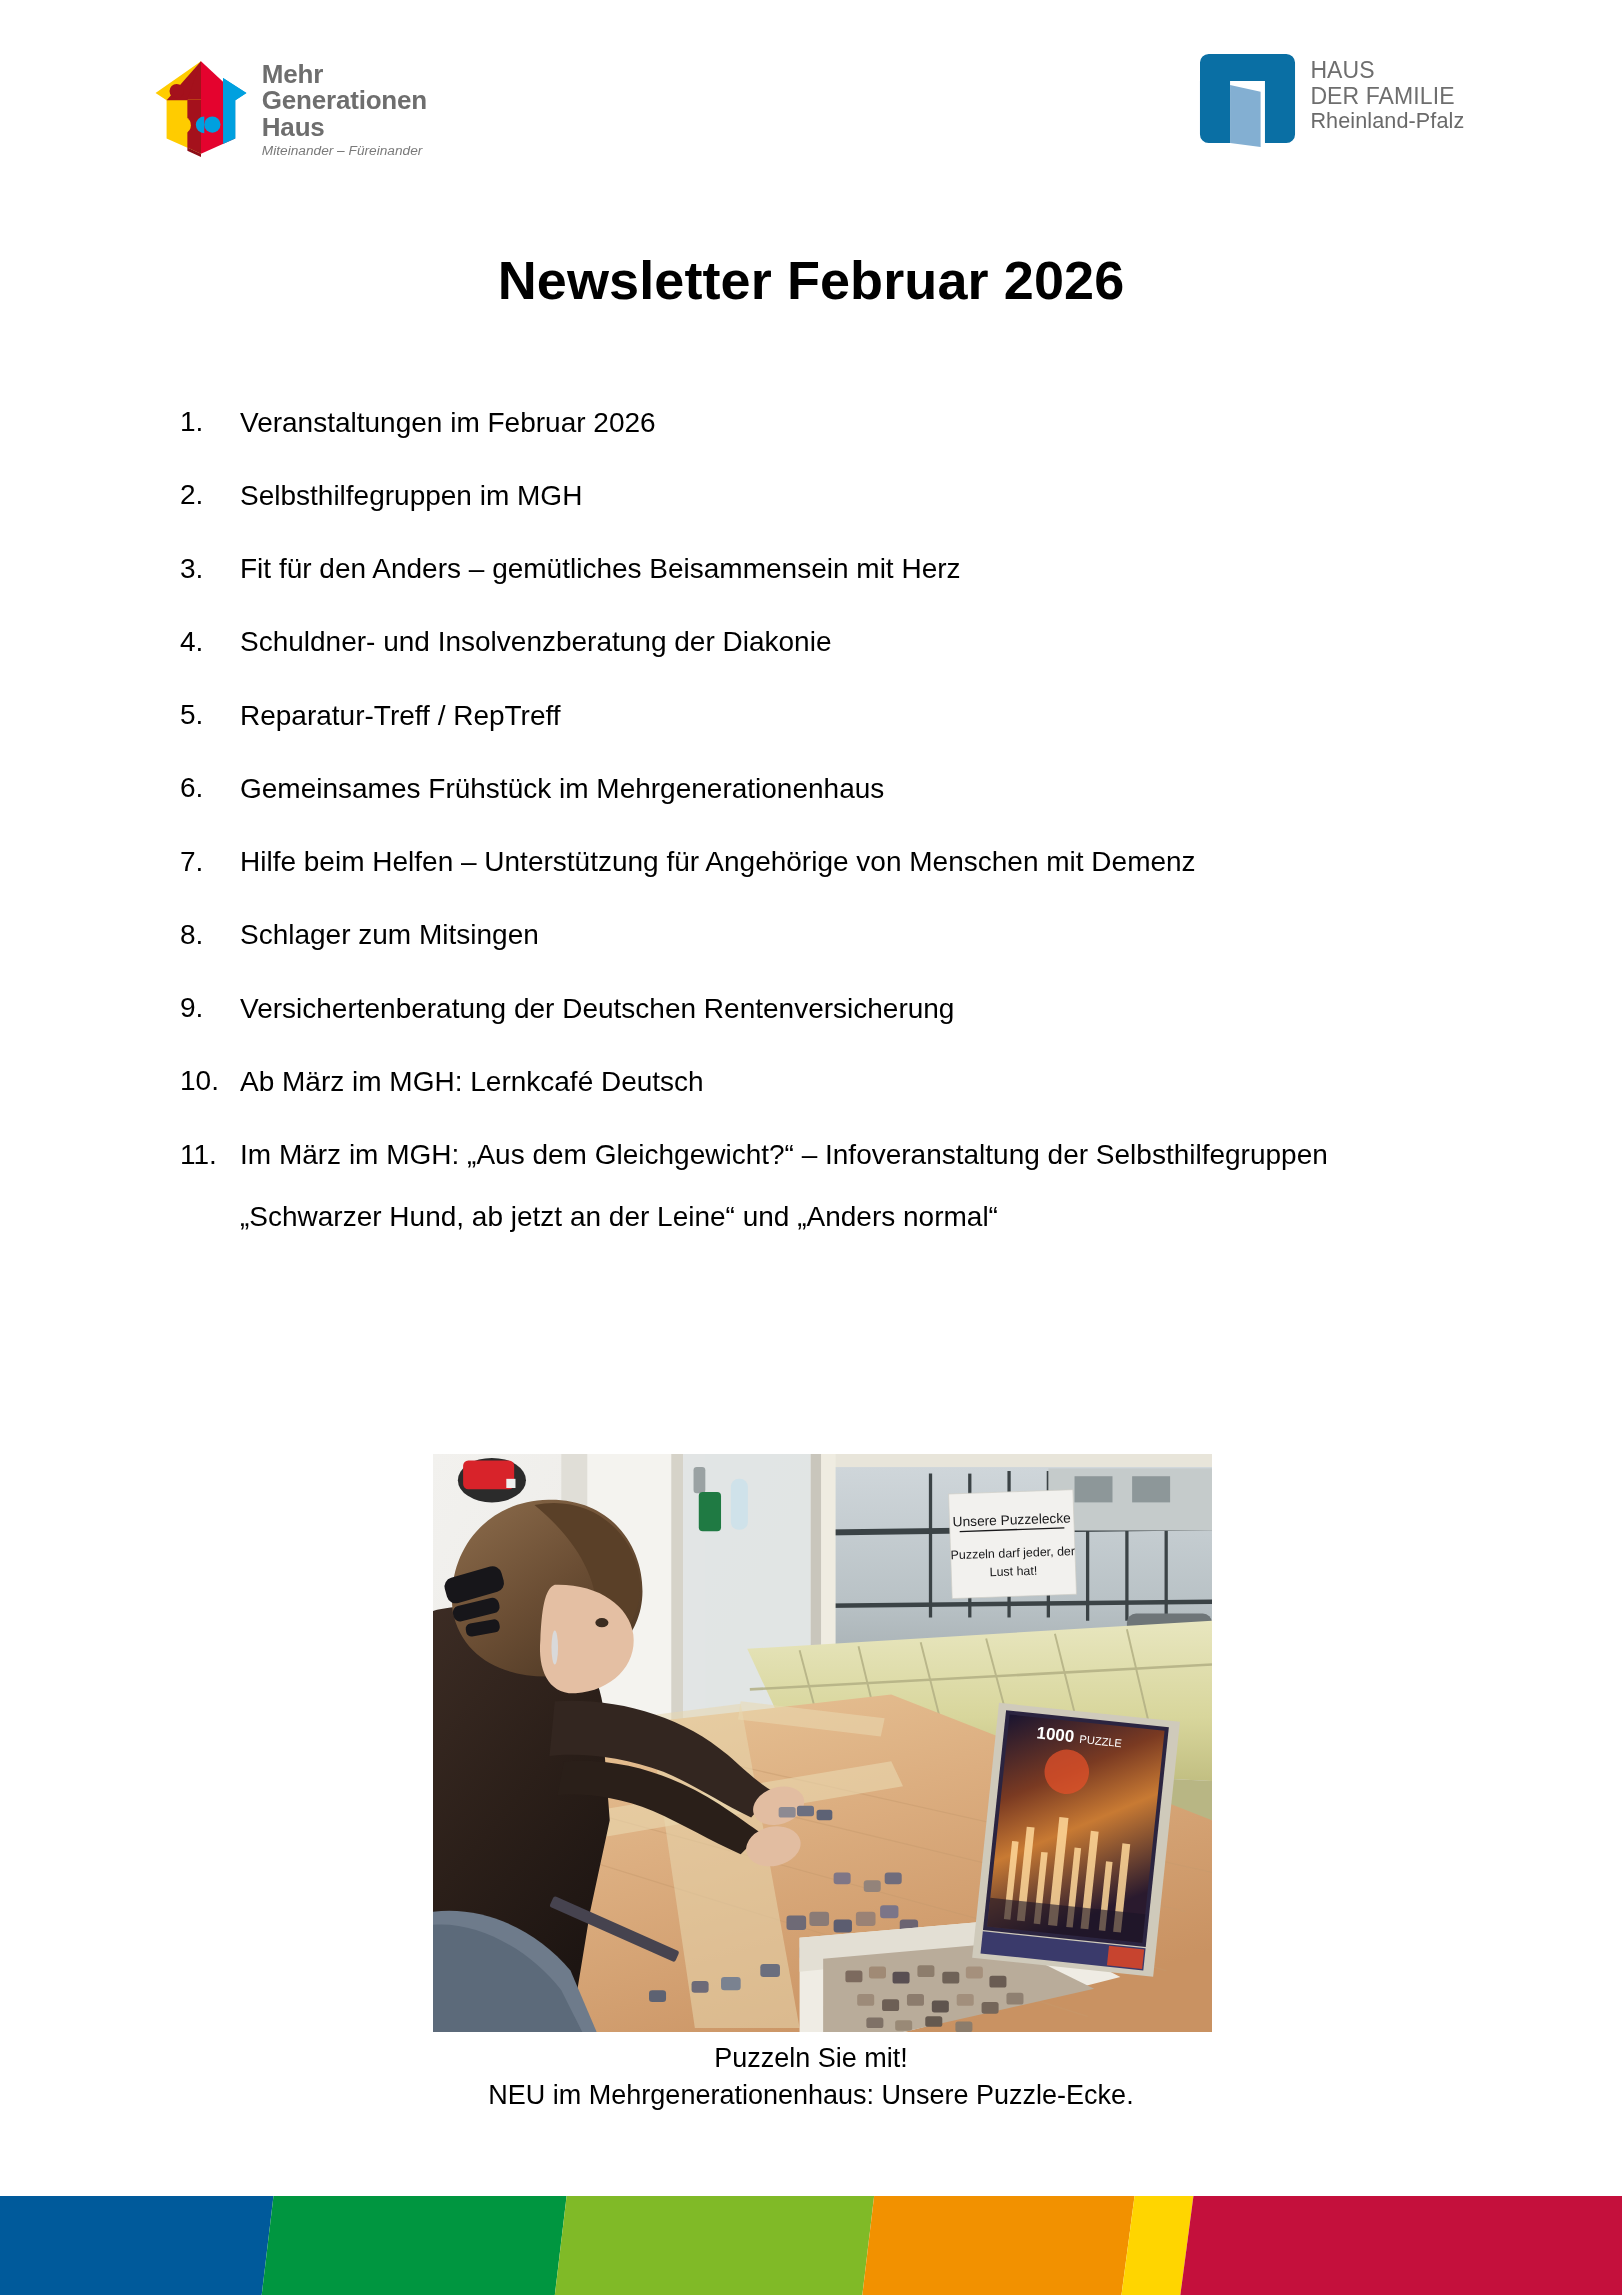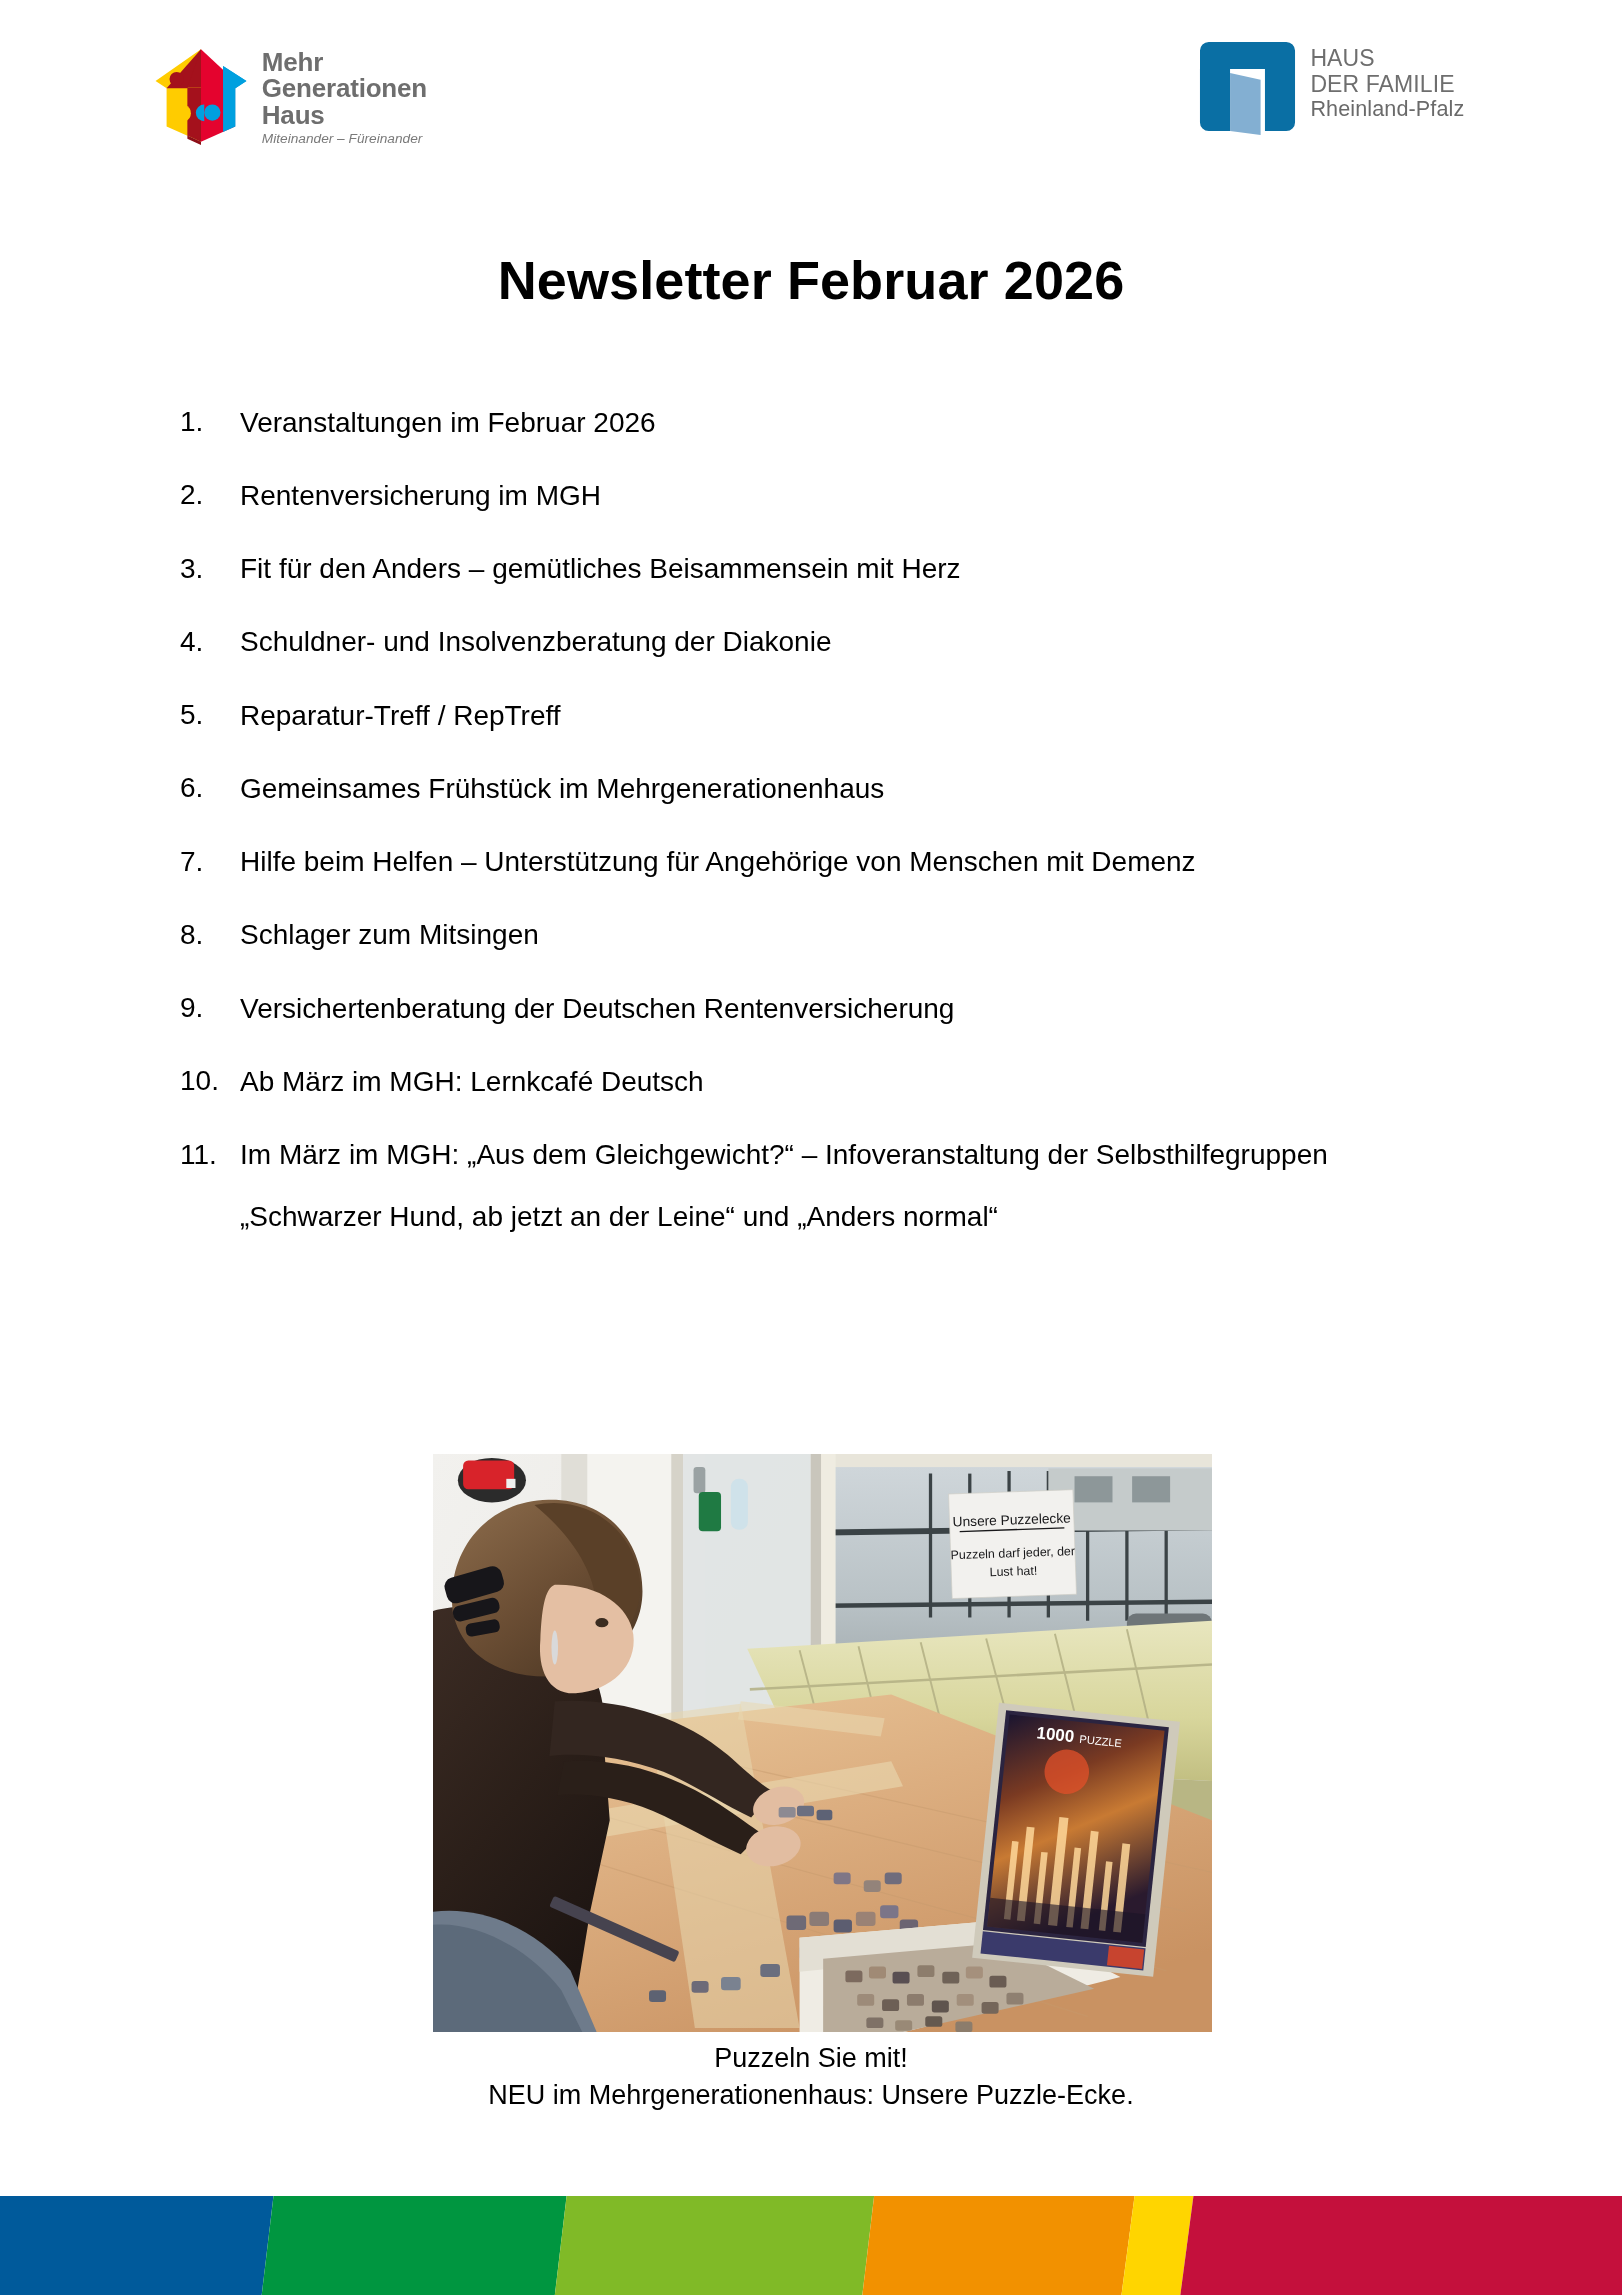--- a/index.html
+++ b/index.html
@@ -12,21 +12,21 @@
     height: 2295px;
     position: relative;
     overflow: hidden;
     font-family: "Liberation Sans", sans-serif;
     color: #000000;
   }
 
   
   .header {
     position: absolute;
-    top: 0; left: 0;
+    top: 12px; left: 0;
     width: 1622px;
     height: 196px;
   }
 
   .logo-mgh {
     position: absolute;
     left: 152px;
     top: 46px;
     display: flex;
     align-items: flex-start;
@@ -205,21 +205,21 @@
 
 <div class="page-title">Newsletter Februar 2026</div>
 
 <div class="toc">
   <div class="toc-item">
     <span class="toc-num">1.</span>
     <span class="toc-text">Veranstaltungen im Februar 2026</span>
   </div>
   <div class="toc-item">
     <span class="toc-num">2.</span>
-    <span class="toc-text">Rentenversicherung im MGH</span>
+    <span class="toc-text">Selbsthilfegruppen im MGH</span>
   </div>
   <div class="toc-item">
     <span class="toc-num">3.</span>
     <span class="toc-text">Fit für den Anders – gemütliches Beisammensein mit Herz</span>
   </div>
   <div class="toc-item">
     <span class="toc-num">4.</span>
     <span class="toc-text">Schuldner- und Insolvenzberatung der Diakonie</span>
   </div>
   <div class="toc-item">

